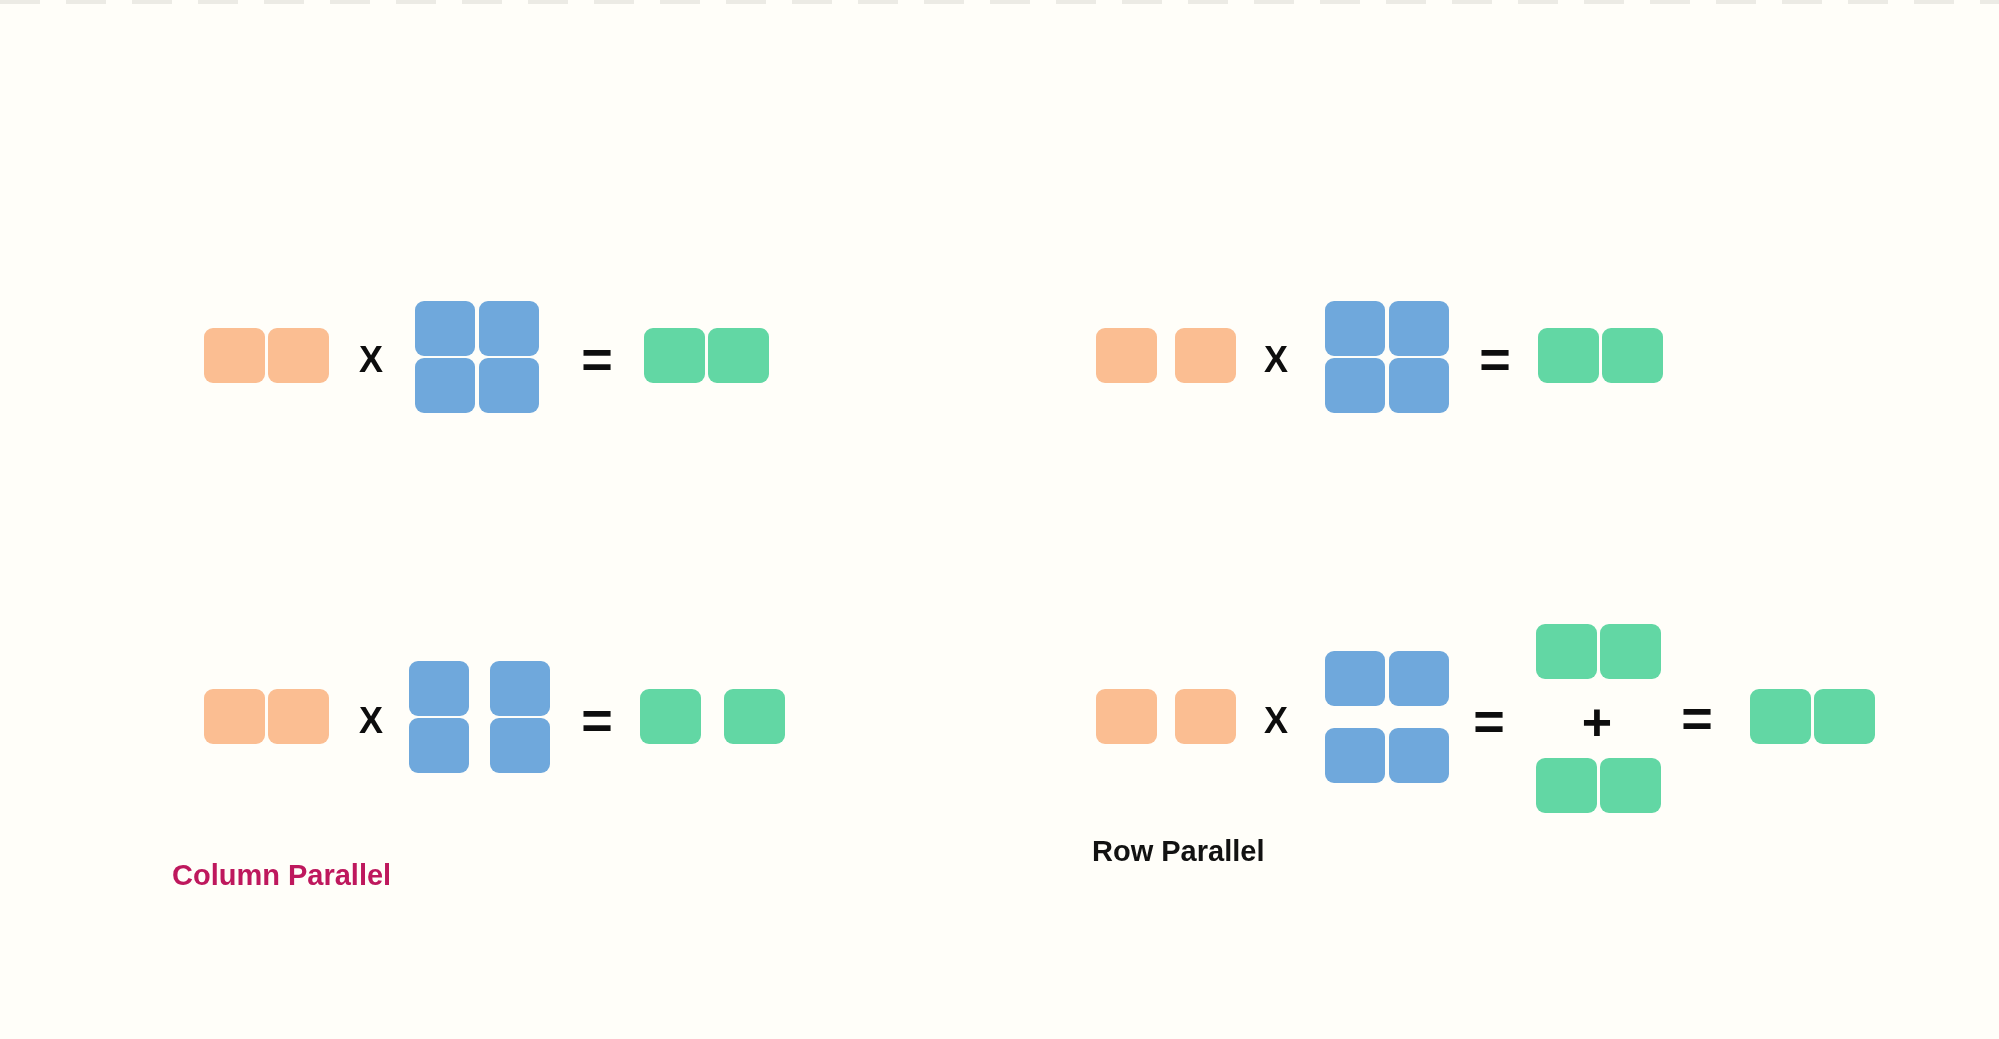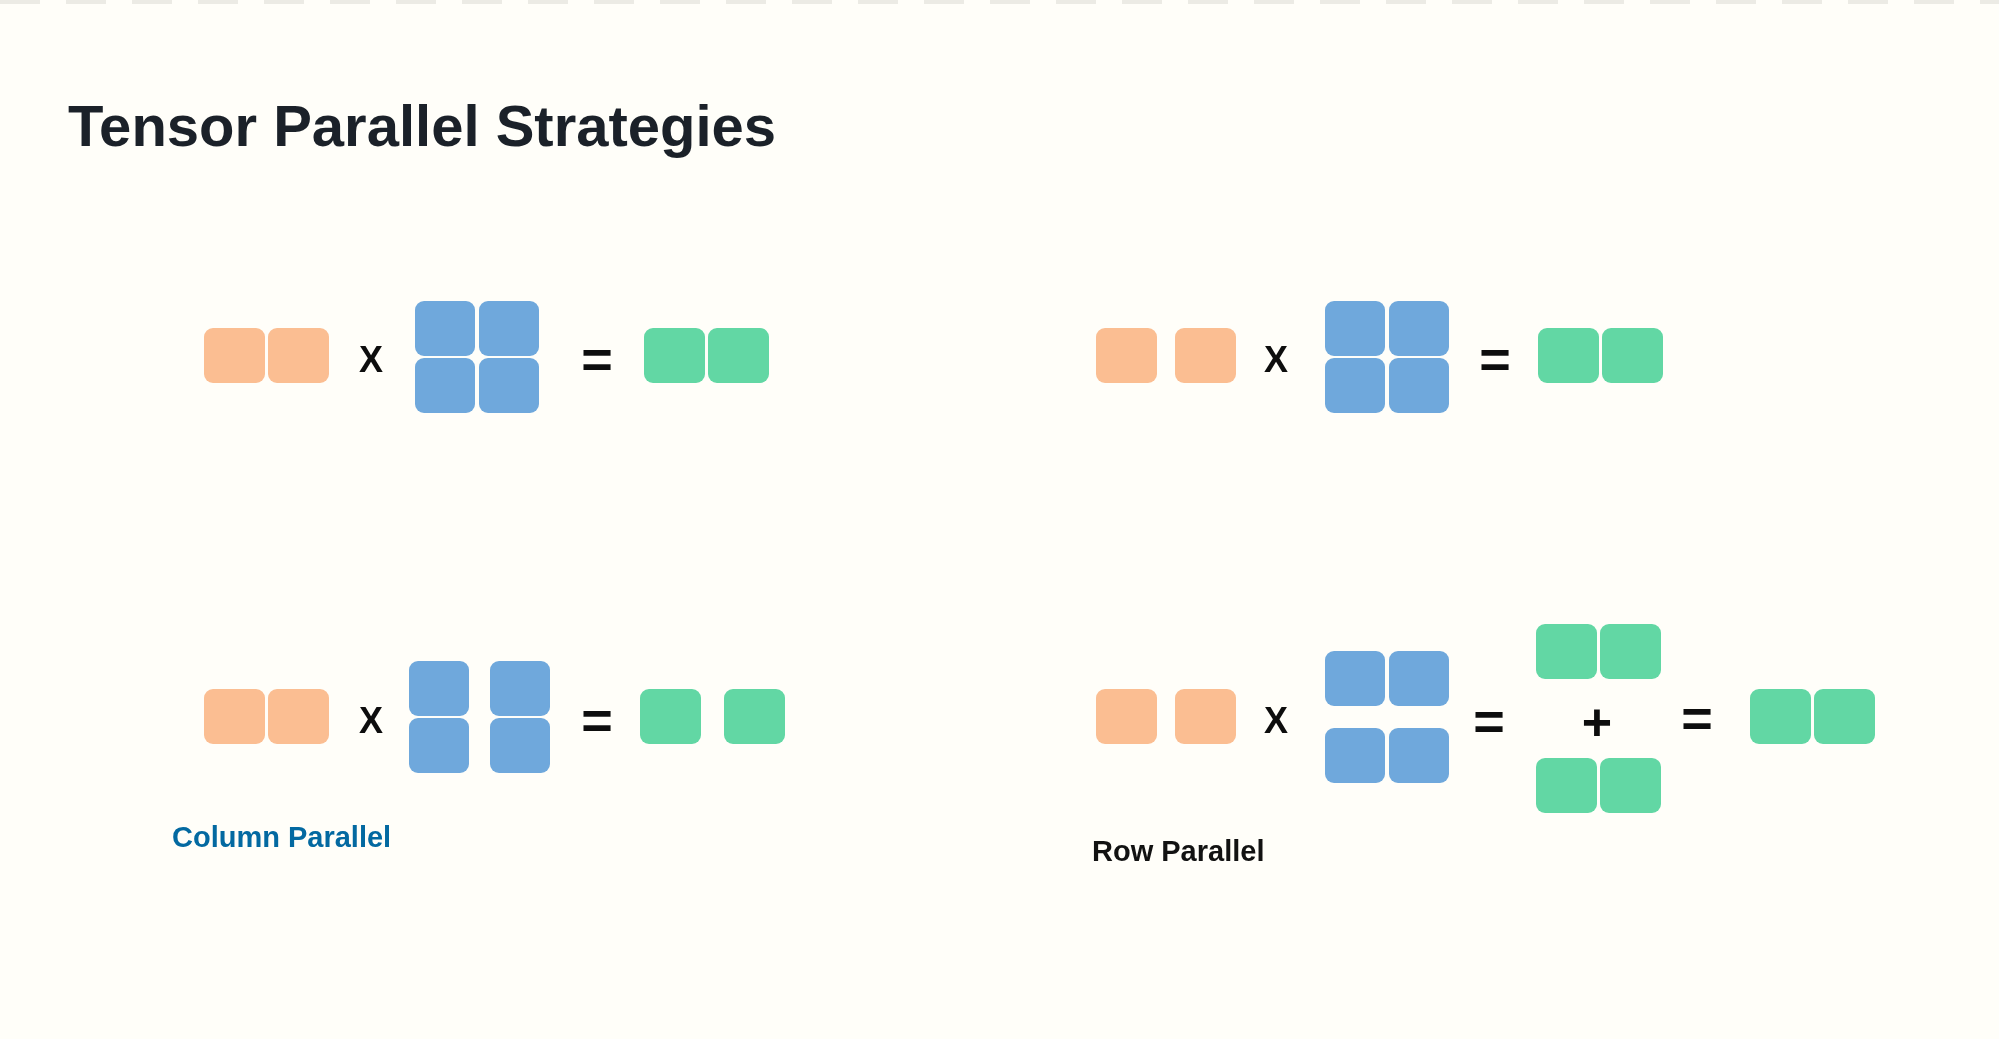--- a/index.html
+++ b/index.html
@@ -61,21 +61,20 @@
     white-space: nowrap;
   }
 </style>
 </head>
 <body>
 
 <div class="canvas" style="background-color: rgb(255, 254, 249);">
 
   <div class="edge-dashes"></div>
 
-  <h1 class="page-title" style="color: rgb(27, 33, 41);">Tensor Parallel Strategies</h1>
 
   <div class="diagram-group" style="left:204px; top:301px; width:565px; height:112px;">
     <div class="tile" style="left: 0px; top: 27px; background-color: rgb(251, 190, 146);"></div>
     <div class="tile" style="left: 64px; top: 27px; background-color: rgb(251, 190, 146);"></div>
     <span class="op op-x" style="left: 167px; top: 59px; color: rgb(13, 13, 13);">X</span>
     <div class="tile tile-blue" style="left: 211px; top: 0px; background-color: rgb(111, 168, 220);"></div>
     <div class="tile tile-blue" style="left: 275px; top: 0px; background-color: rgb(111, 168, 220);"></div>
     <div class="tile tile-blue" style="left: 211px; top: 57px; background-color: rgb(111, 168, 220);"></div>
     <div class="tile tile-blue" style="left: 275px; top: 57px; background-color: rgb(111, 168, 220);"></div>
     <span class="op op-eq" style="left: 393px; top: 58px; color: rgb(13, 13, 13);">=</span>
@@ -121,17 +120,17 @@
     <div class="tile" style="left: 440px; top: 0px; background-color: rgb(98, 215, 164);"></div>
     <div class="tile" style="left: 504px; top: 0px; background-color: rgb(98, 215, 164);"></div>
     <span class="op op-plus" style="left: 501px; top: 98px; color: rgb(13, 13, 13);">+</span>
     <div class="tile" style="left: 440px; top: 134px; background-color: rgb(98, 215, 164);"></div>
     <div class="tile" style="left: 504px; top: 134px; background-color: rgb(98, 215, 164);"></div>
     <span class="op op-eq" style="left: 601px; top: 94px; color: rgb(13, 13, 13);">=</span>
     <div class="tile" style="left: 654px; top: 65px; background-color: rgb(98, 215, 164);"></div>
     <div class="tile" style="left: 718px; top: 65px; background-color: rgb(98, 215, 164);"></div>
   </div>
 
-  <div class="strategy-label" style="left: 172px; top: 822px; color: #0369a1;">Column Parallel</div>
+  <div class="strategy-label" style="left: 172px; top: 860px; color: #be185d;">Column Parallel</div>
 
   <div class="strategy-label" style="left: 1092px; top: 836px; color: rgb(18, 18, 18);">Row Parallel</div>
 
 </div>
 
 </body></html>

